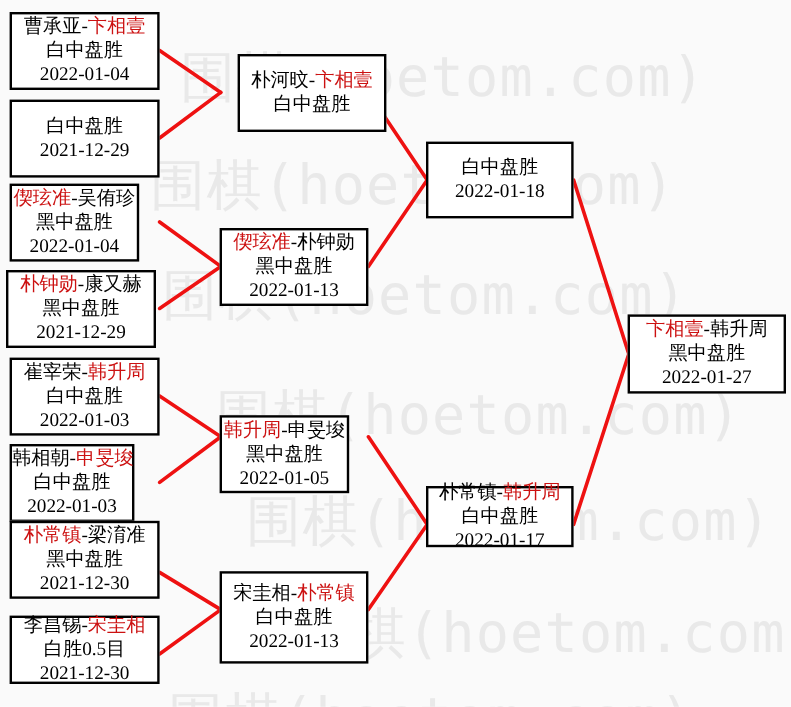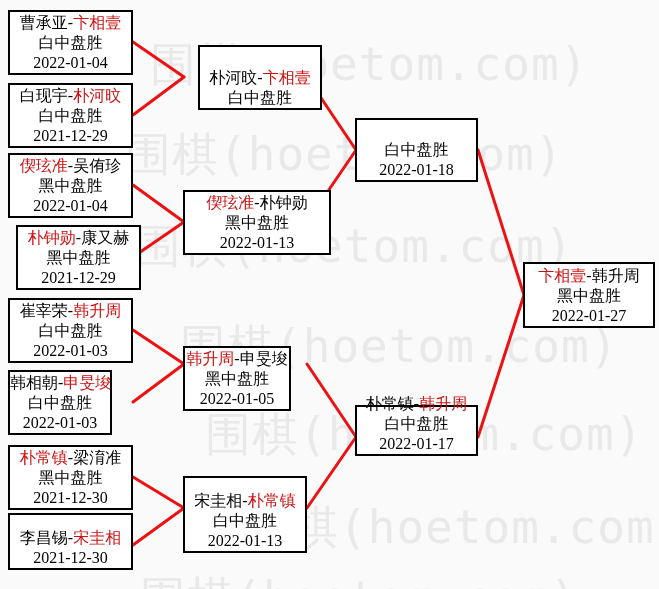--- a/index.html
+++ b/index.html
@@ -23,21 +23,21 @@
     font-family:"DejaVu Sans Mono","Liberation Mono",monospace;
     font-size:46px;line-height:48px;letter-spacing:1px;user-select:none;
   }
   .lines{position:absolute;inset:0;z-index:1;}
   .bracket-line{stroke:var(--line-red);stroke-width:3;stroke-linecap:round;fill:none;}
   .match{
     position:absolute;z-index:2;box-sizing:border-box;
     background:var(--box-bg);border:2px solid var(--border);
     text-align:center;color:var(--text);
     font-size:16px;line-height:20px;
-    display:flex;flex-direction:column;justify-content:flex-end;
+    display:flex;flex-direction:column;justify-content:center;
   }
   .match .row{white-space:nowrap;}
   .match .win{color:var(--winner-red);}
 </style>
 </head>
 <body>
 
 <div class="stage">
 
   <div class="wm-layer">
@@ -66,59 +66,59 @@
     <line class="bracket-line" x1="478" y1="150" x2="524" y2="295"></line>
     <line class="bracket-line" x1="478" y1="437" x2="524" y2="295"></line>
   </svg>
 
   <div class="match" style="left:8px;top:10px;width:125px;height:65px">
     <div class="row"><span>曹承亚-</span><span class="win">卞相壹</span><span></span></div>
     <div class="row">白中盘胜</div>
     <div class="row">2022-01-04</div>
   </div>
   <div class="match" style="left:8px;top:83px;width:125px;height:65px">
-    <div class="row"><span>白现宇-</span><span class="win">朴河旼</span><span></span></div>
     <div class="row">白中盘胜</div>
     <div class="row">2021-12-29</div>
   </div>
-  <div class="match" style="left:8px;top:153px;width:125px;height:65px">
+  <div class="match" style="left:8px;top:153px;width:108px;height:65px">
     <div class="row"><span class="win">偰玹准</span><span>-吴侑珍</span></div>
     <div class="row">黑中盘胜</div>
     <div class="row">2022-01-04</div>
   </div>
-  <div class="match" style="left:16px;top:225px;width:125px;height:65px">
+  <div class="match" style="left:5px;top:225px;width:125px;height:65px">
     <div class="row"><span class="win">朴钟勋</span><span>-康又赫</span></div>
     <div class="row">黑中盘胜</div>
     <div class="row">2021-12-29</div>
   </div>
   <div class="match" style="left:8px;top:298px;width:125px;height:65px">
     <div class="row"><span>崔宰荣-</span><span class="win">韩升周</span></div>
     <div class="row">白中盘胜</div>
     <div class="row">2022-01-03</div>
   </div>
   <div class="match" style="left:8px;top:370px;width:104px;height:65px">
     <div class="row"><span>韩相朝-</span><span class="win">申旻埈</span></div>
     <div class="row">白中盘胜</div>
     <div class="row">2022-01-03</div>
   </div>
-  <div class="match" style="left:8px;top:445px;width:125px;height:65px">
+  <div class="match" style="left:8px;top:434px;width:125px;height:65px">
     <div class="row"><span class="win">朴常镇</span><span>-梁淯准</span></div>
     <div class="row">黑中盘胜</div>
     <div class="row">2021-12-30</div>
   </div>
   <div class="match" style="left:8px;top:513px;width:125px;height:57px">
     <div class="row"><span>李昌锡-</span><span class="win">宋圭相</span></div>
+    <div class="row">白胜0.5目</div>
     <div class="row">2021-12-30</div>
   </div>
 
   <div class="match" style="left:198px;top:45px;width:124px;height:65px">
     <div class="row"><span>朴河旼-</span><span class="win">卞相壹</span></div>
     <div class="row">白中盘胜</div>
   </div>
-  <div class="match" style="left:183px;top:190px;width:148px;height:65px">
+  <div class="match" style="left:183px;top:190px;width:124px;height:65px">
     <div class="row"><span class="win">偰玹准</span><span>-朴钟勋</span></div>
     <div class="row">黑中盘胜</div>
     <div class="row">2022-01-13</div>
   </div>
   <div class="match" style="left:183px;top:346px;width:108px;height:65px">
     <div class="row"><span class="win">韩升周</span><span>-申旻埈</span></div>
     <div class="row">黑中盘胜</div>
     <div class="row">2022-01-05</div>
   </div>
   <div class="match" style="left:183px;top:476px;width:124px;height:77px">

